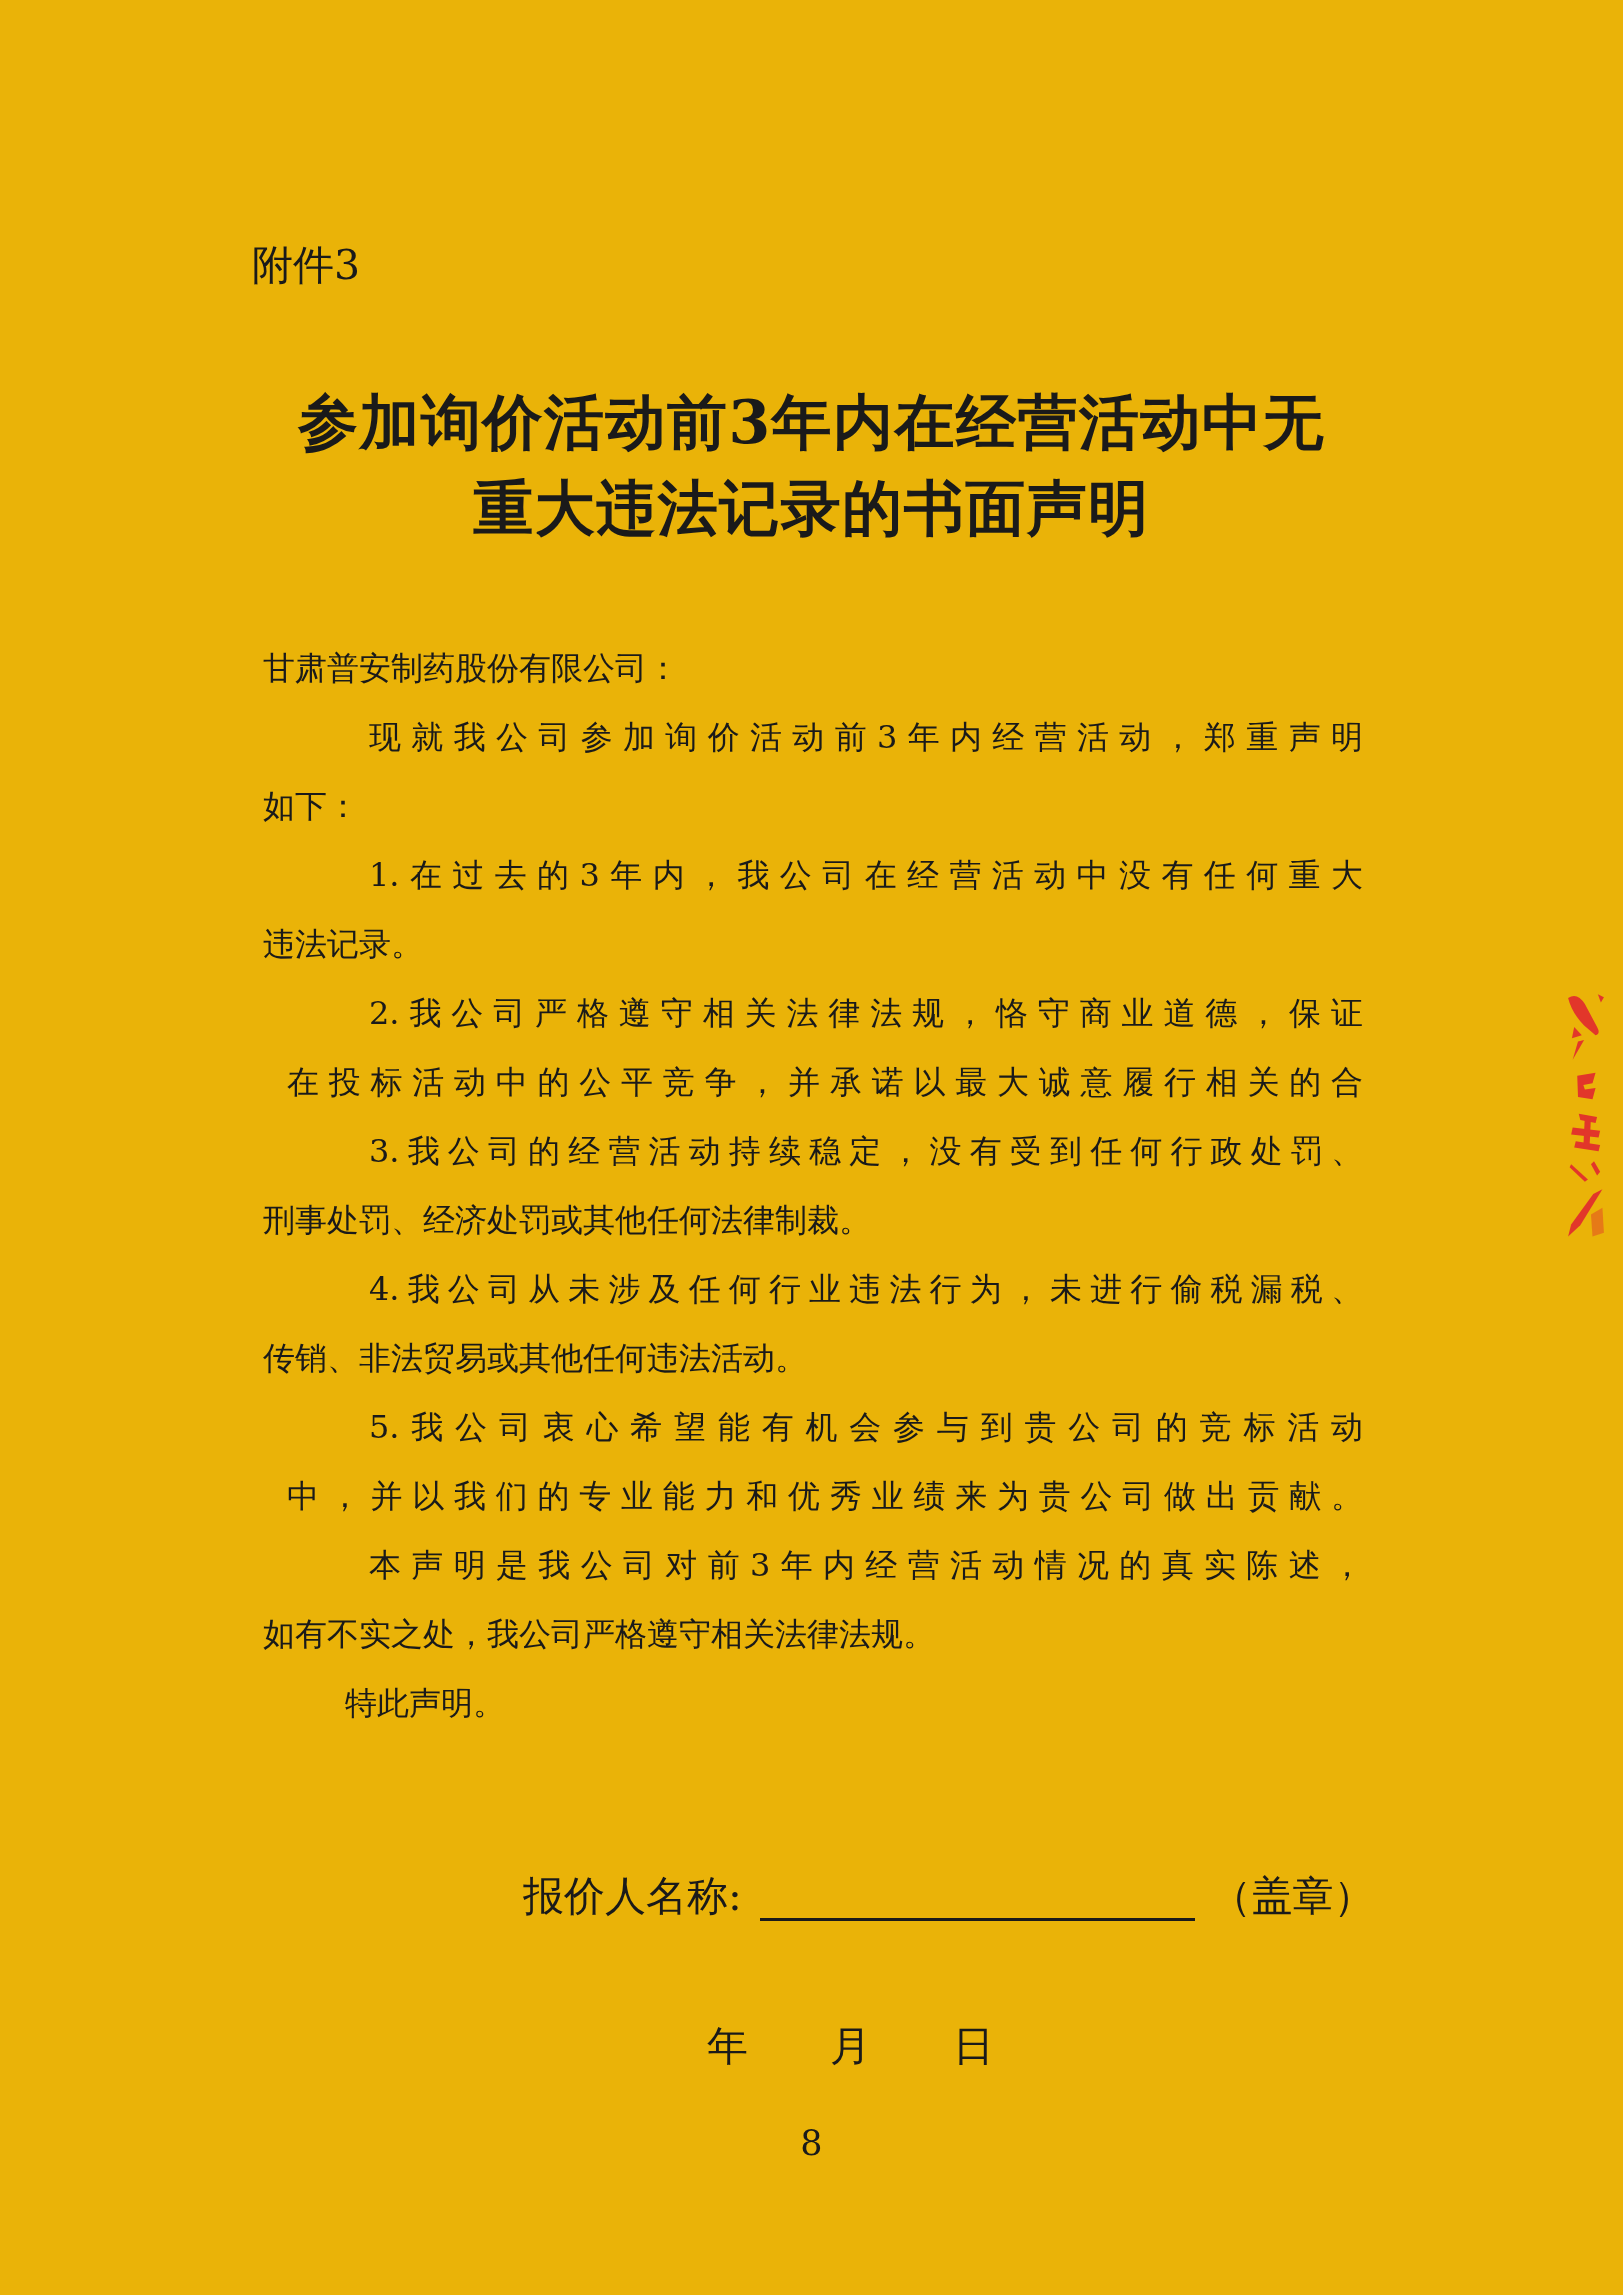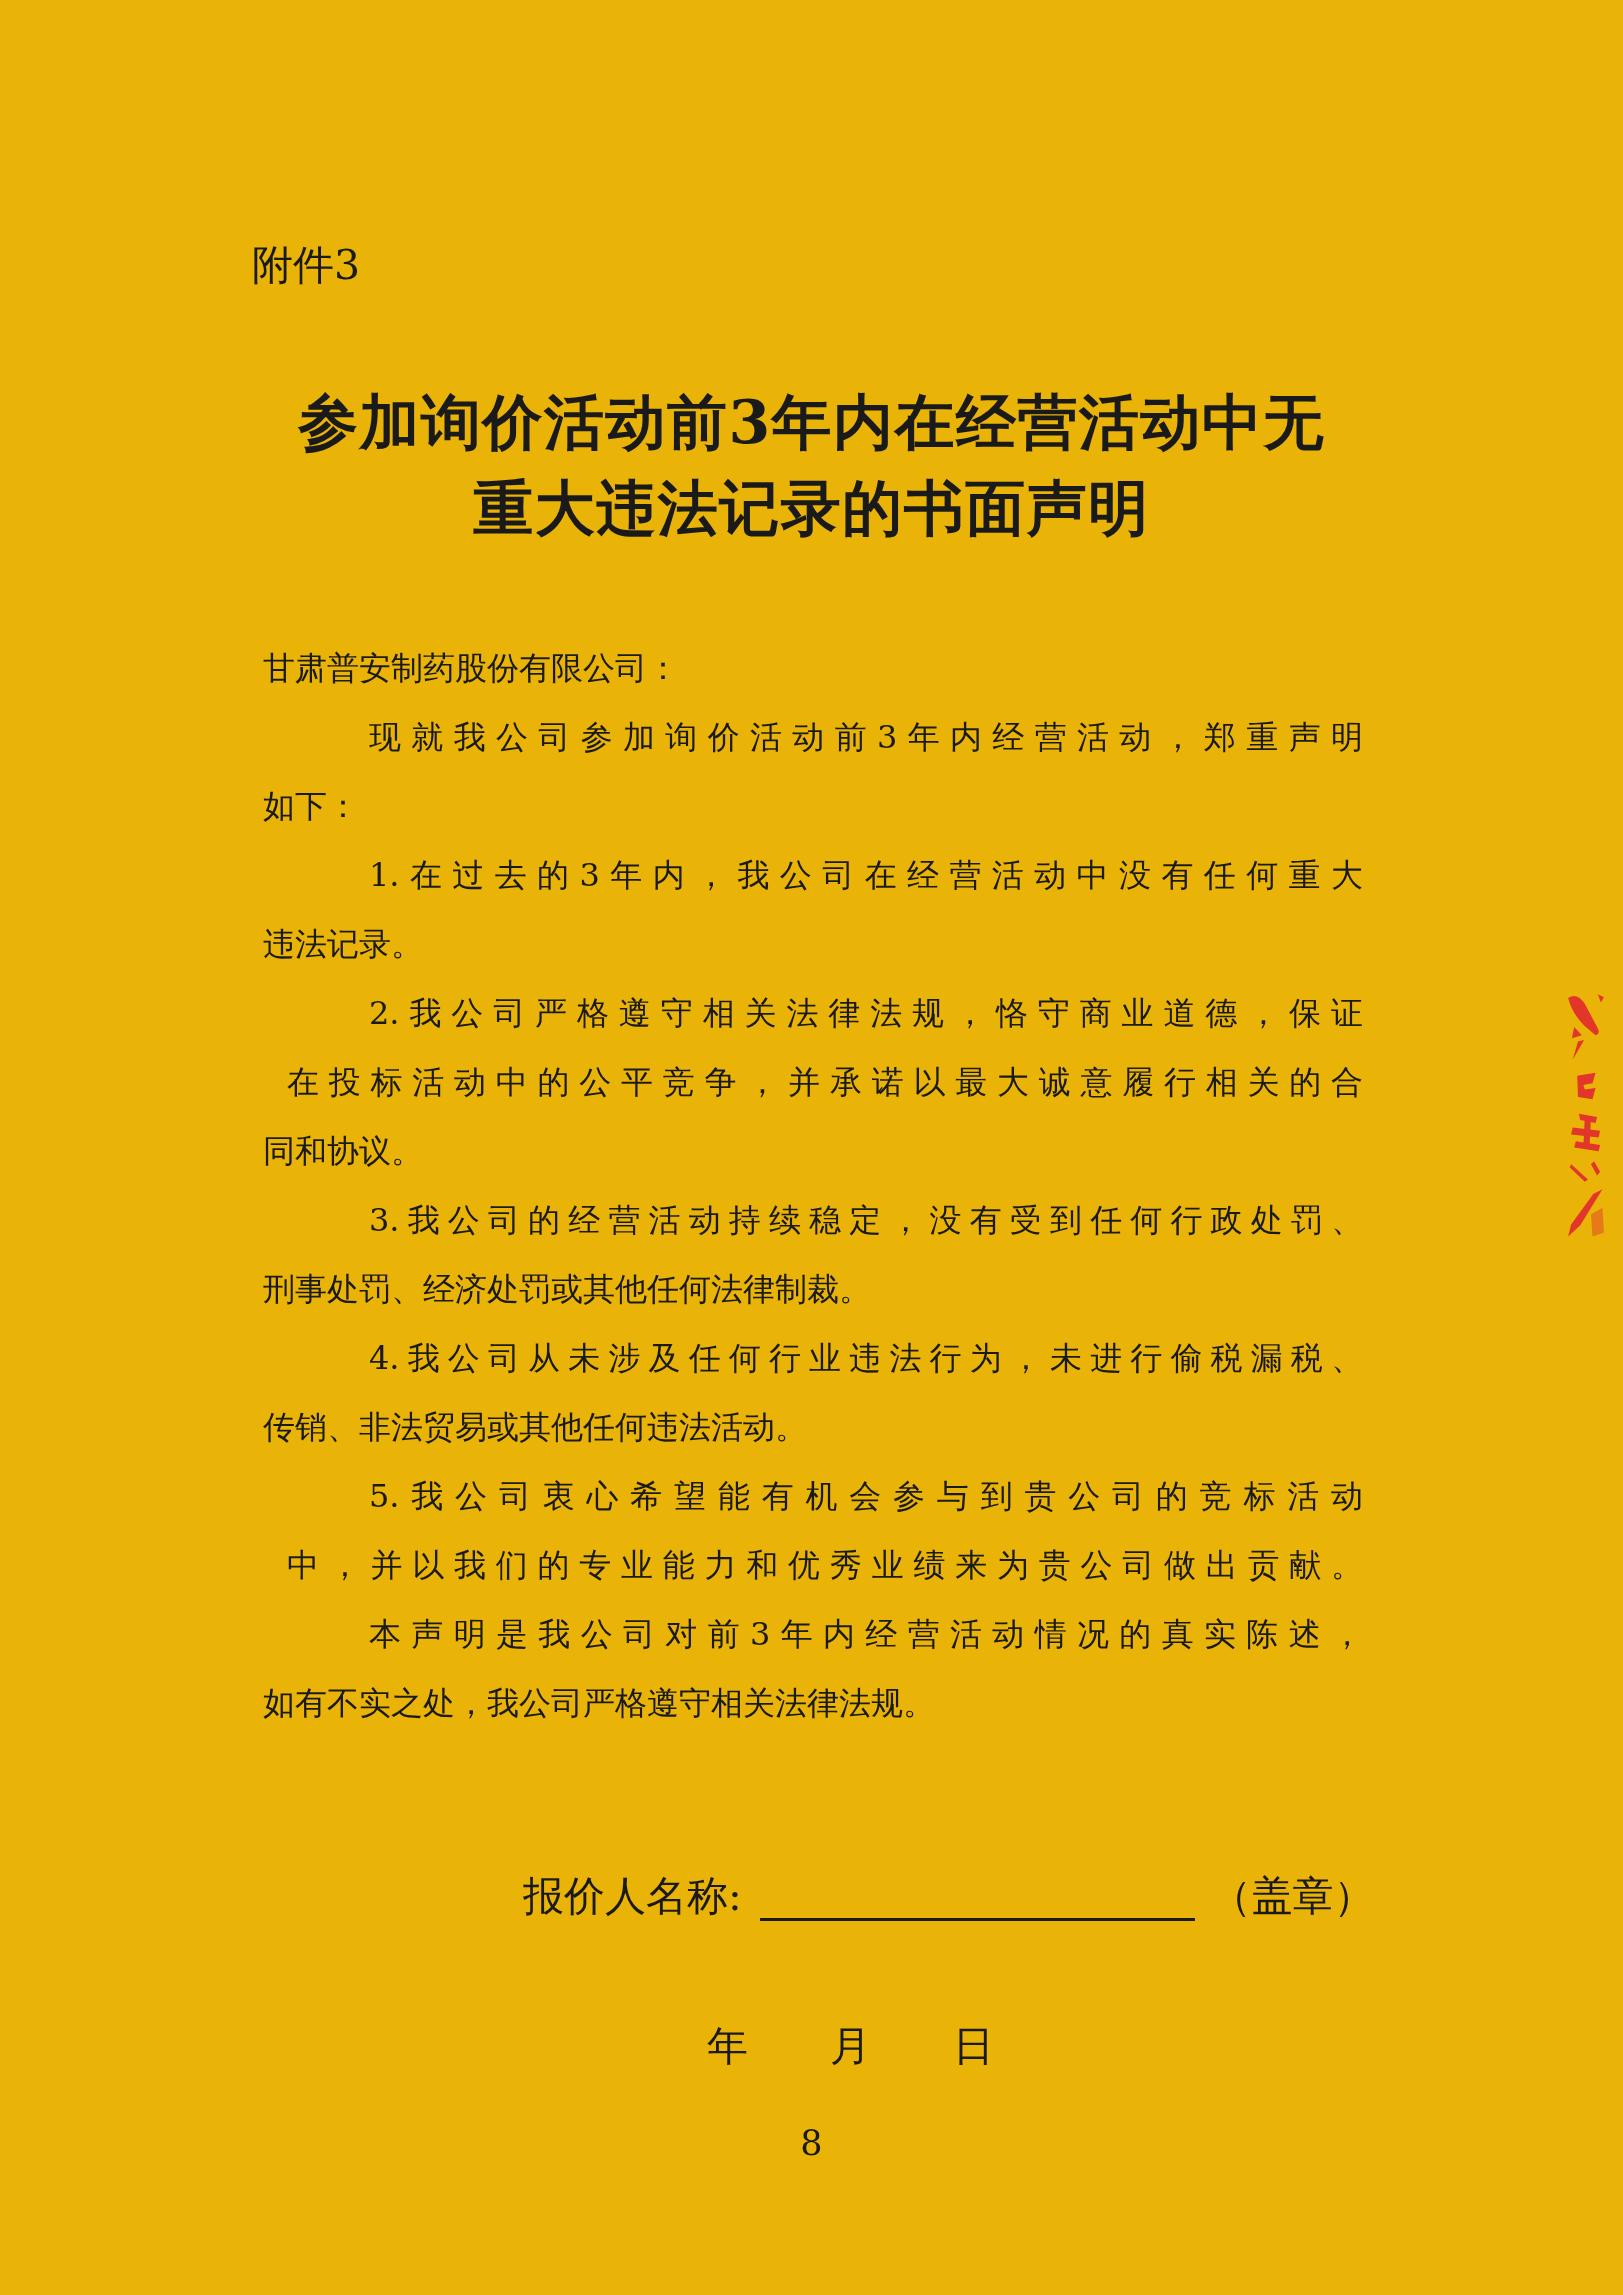--- a/index.html
+++ b/index.html
@@ -80,29 +80,29 @@
 
   <div class="body-text">
 
   <div class="line">甘肃普安制药股份有限公司：</div>
       <div class="line indent justify">现就我公司参加询价活动前3年内经营活动，郑重声明</div>
       <div class="line">如下：</div>
       <div class="line indent justify">1.在过去的3年内，我公司在经营活动中没有任何重大</div>
       <div class="line">违法记录。</div>
       <div class="line indent justify">2.我公司严格遵守相关法律法规，恪守商业道德，保证</div>
       <div class="line justify">在投标活动中的公平竞争，并承诺以最大诚意履行相关的合</div>
-      <div class="line">同和协议。</div>
       <div class="line indent justify">3.我公司的经营活动持续稳定，没有受到任何行政处罚、</div>
       <div class="line">刑事处罚、经济处罚或其他任何法律制裁。</div>
       <div class="line indent justify">4.我公司从未涉及任何行业违法行为，未进行偷税漏税、</div>
       <div class="line">传销、非法贸易或其他任何违法活动。</div>
       <div class="line indent justify">5.我公司衷心希望能有机会参与到贵公司的竞标活动</div>
       <div class="line justify">中，并以我们的专业能力和优秀业绩来为贵公司做出贡献。</div>
       <div class="line indent justify">本声明是我公司对前3年内经营活动情况的真实陈述，</div>
       <div class="line">如有不实之处，我公司严格遵守相关法律法规。</div>
+      <div class="line indent">特此声明。</div>
     </div>
 
   <div class="sig sig1">
     <span>报价人名称:</span><span class="blank blank1"></span><span>（盖章）</span>
   </div>
 
 
   <div class="date-line">年　　月　　日</div>
 
   <svg class="stamp" viewBox="0 0 80 335" xmlns="http://www.w3.org/2000/svg">

